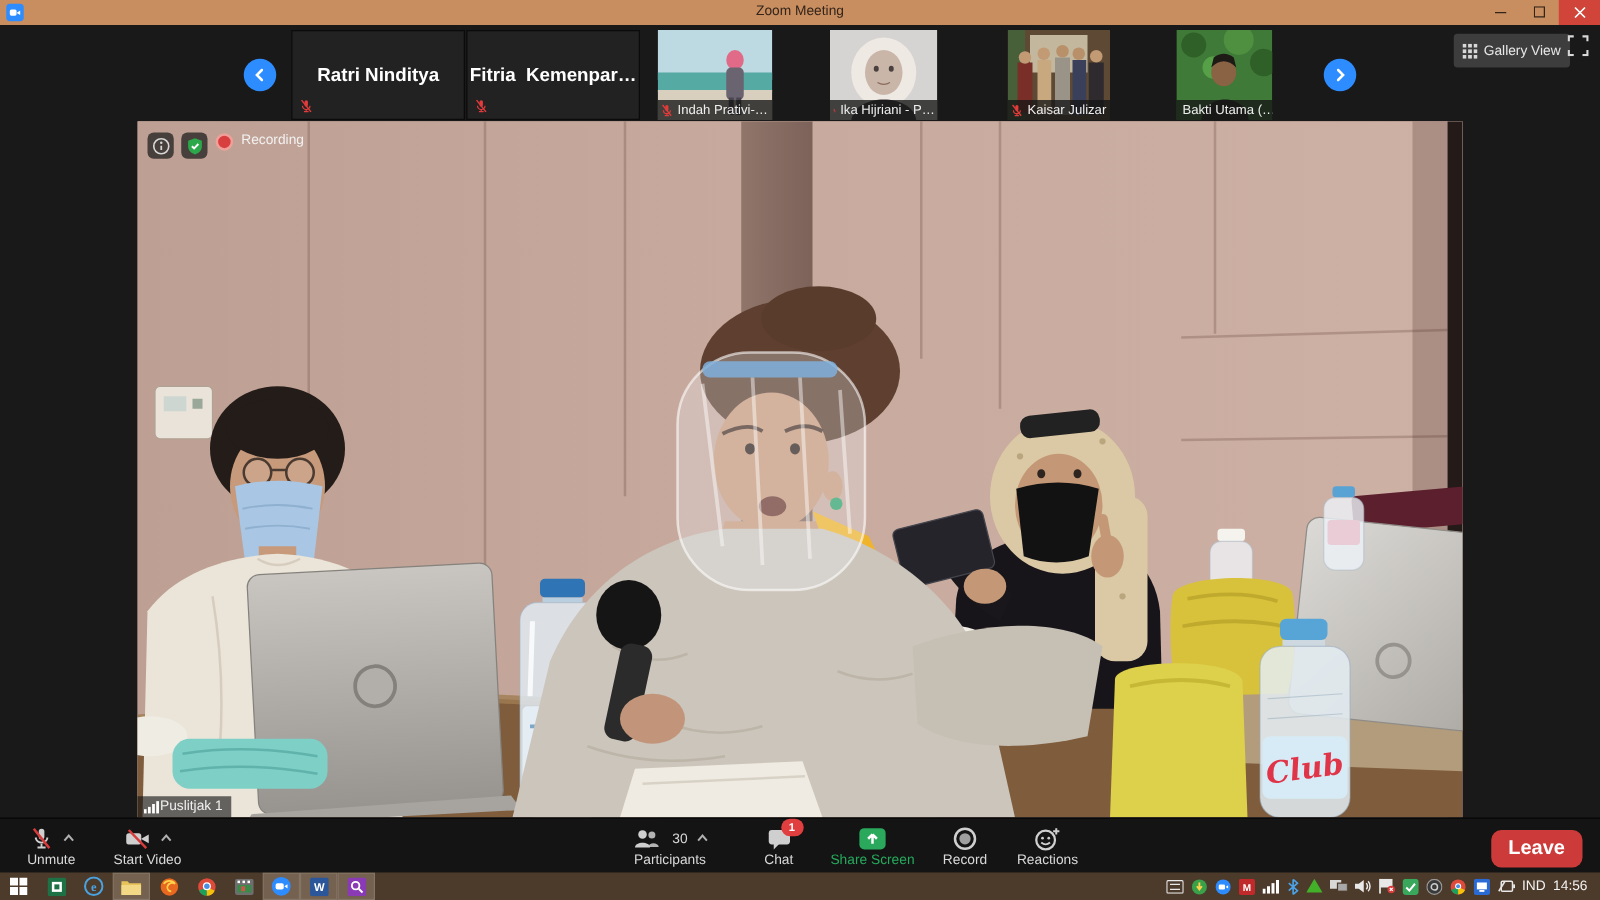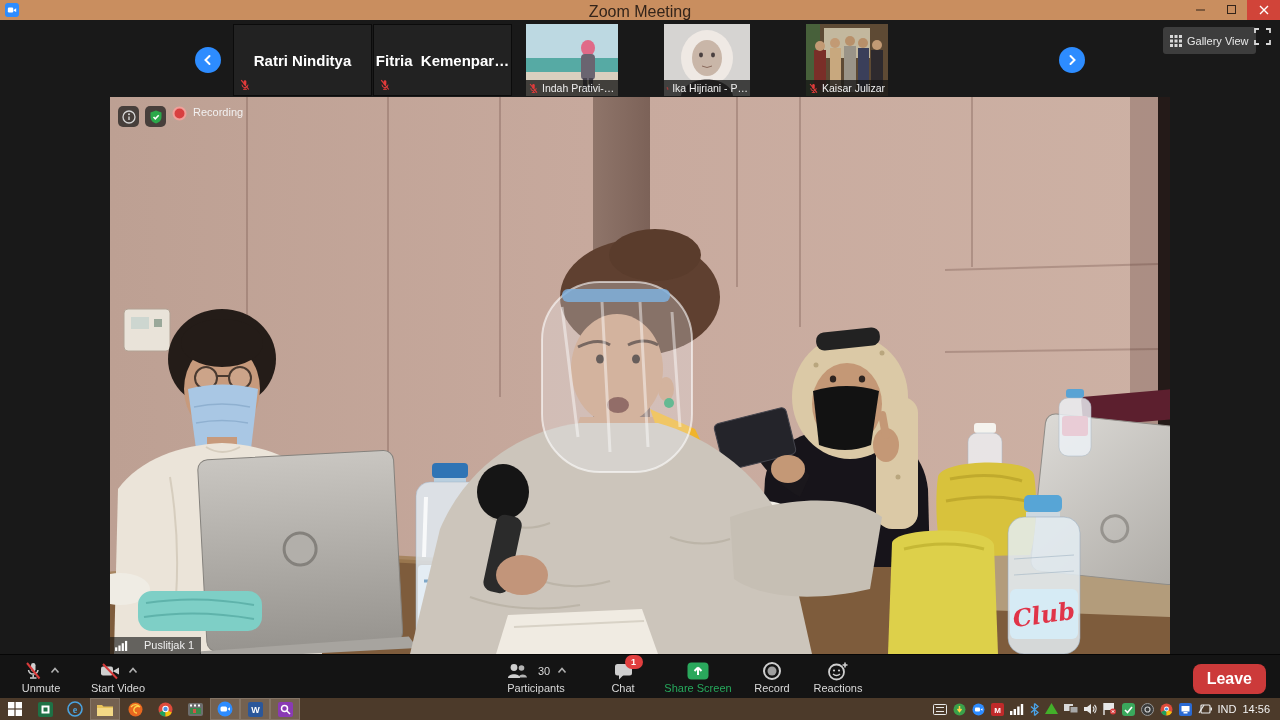--- a/index.html
+++ b/index.html
@@ -2,21 +2,21 @@
 <html><head>
 <meta charset="utf-8">
 <style>
   html,body{margin:0;padding:0;background:#000}
   #stage{position:relative;width:1280px;height:720px;overflow:hidden;background:#191919;
          font-family:"Liberation Sans","DejaVu Sans",sans-serif;}
   .abs{position:absolute}
 
   
   .titlebar{left:0;top:0;width:1280px;height:20px;background:#c98e5f}
-  .titlebar .title-text{left:0;right:0;top:3px;text-align:center;font-size:16px;color:#33241a}
+  .titlebar .title-text{left:0;right:0;top:3px;text-align:center;font-size:11px;color:#33241a}
   .app-ico{left:5px;top:3px;width:14px;height:14px;border-radius:3px;background:#2d8cff;
            display:flex;align-items:center;justify-content:center}
   .win-btn{top:0;width:30px;height:20px;display:flex;align-items:center;justify-content:center}
   .btn-min{right:64px}.btn-max{right:33px}
   .btn-close{right:0;width:33px;background:#d14439}
 
   
   .nav-arrow{width:26px;height:26px;border-radius:50%;background:#2d8cff;display:flex;
              align-items:center;justify-content:center;cursor:pointer}
   .name-tile{top:24px;height:72px;background:#222;border:1px solid #0b0b0b;color:#fff;
@@ -31,21 +31,21 @@
                font-size:11px;display:flex;align-items:center;gap:5px;padding:4px 7px;cursor:pointer}
   .fs-btn{left:1254px;top:28px;width:17px;height:17px;cursor:pointer}
 
   
   .video{left:110px;top:97px;width:1060px;height:557px;background:#c6a89c}
   .rec-wrap{left:8px;top:9px;display:flex;gap:6px}
   .badge-sq{width:21px;height:21px;background:rgba(25,25,25,.72);border-radius:5px;
             display:flex;align-items:center;justify-content:center}
   .rec-label{color:#f2f1f1;font-size:11px}
   .speaker-label{left:0;bottom:0;background:rgba(18,18,18,.62);color:#efefef;font-size:11px;
-                 padding:2px 7px 3px 5px;display:flex;gap:16px;align-items:center}
+                 padding:2px 7px 3px 5px;display:flex;gap:0;align-items:center}
 
   
   .toolbar{left:0;top:654px;width:1280px;height:44px;background:#141414;border-top:1px solid #060606;box-sizing:border-box}
   .tb-item{position:absolute;top:5px;display:flex;flex-direction:column;align-items:center;
            color:#d9d9d9;font-size:11px;cursor:pointer}
   .tb-iconrow{height:21px;display:flex;align-items:center;gap:7px}
   .tb-label{margin-top:2px;line-height:11px}
   .green-label{color:#26a95c}
   .chat-badge{position:absolute;top:-5px;left:12px;min-width:14px;height:14px;border-radius:7px;
               background:#e13f3f;color:#fff;font-size:9px;font-weight:bold;display:flex;
@@ -186,20 +186,38 @@
         <ellipse cx="71" cy="21" rx="5" ry="5" fill="#c29a74"></ellipse>
     </svg>
     <div class="photo-label">
         <svg width="11" height="11">
           <use href="#sym-mic-muted"></use>
         </svg>
       <span>Kaisar Julizar</span>
       </div>
   </div>
 
+  <div class="abs photo-tile" style="left:941px;width:77px">
+    <svg width="77" height="72">
+      <rect width="77" height="72" fill="#3f7a38"></rect>
+      <circle cx="14" cy="12" r="10" fill="#2f6028"></circle>
+        <circle cx="50" cy="8" r="12" fill="#4e9040"></circle>
+      <circle cx="70" cy="26" r="11" fill="#2f6028"></circle>
+        <circle cx="30" cy="30" r="9" fill="#56a048"></circle>
+      <ellipse cx="38" cy="34" rx="10" ry="11" fill="#8a6244"></ellipse>
+      <path d="M28,30 q10,-10 20,0 l-2,-8 q-8,-6 -16,0 Z" fill="#1e1a16"></path>
+      <path d="M20,72 C22,50 56,50 58,72 Z" fill="#23201e"></path>
+    </svg>
+    <div class="photo-label">
+        <svg width="11" height="11">
+          <use href="#sym-mic-muted"></use>
+        </svg>
+      <span>Bakti Utama (…</span>
+      </div>
+  </div>
 
   <div class="abs gallery-btn">
     <svg width="12" height="12" viewBox="0 0 12 12">
       <g fill="#d8d8d8">
           <rect width="3" height="3"></rect>
           <rect x="4.5" width="3" height="3"></rect>
           <rect x="9" width="3" height="3"></rect>
       <rect y="4.5" width="3" height="3"></rect>
           <rect x="4.5" y="4.5" width="3" height="3"></rect>
           <rect x="9" y="4.5" width="3" height="3"></rect>

